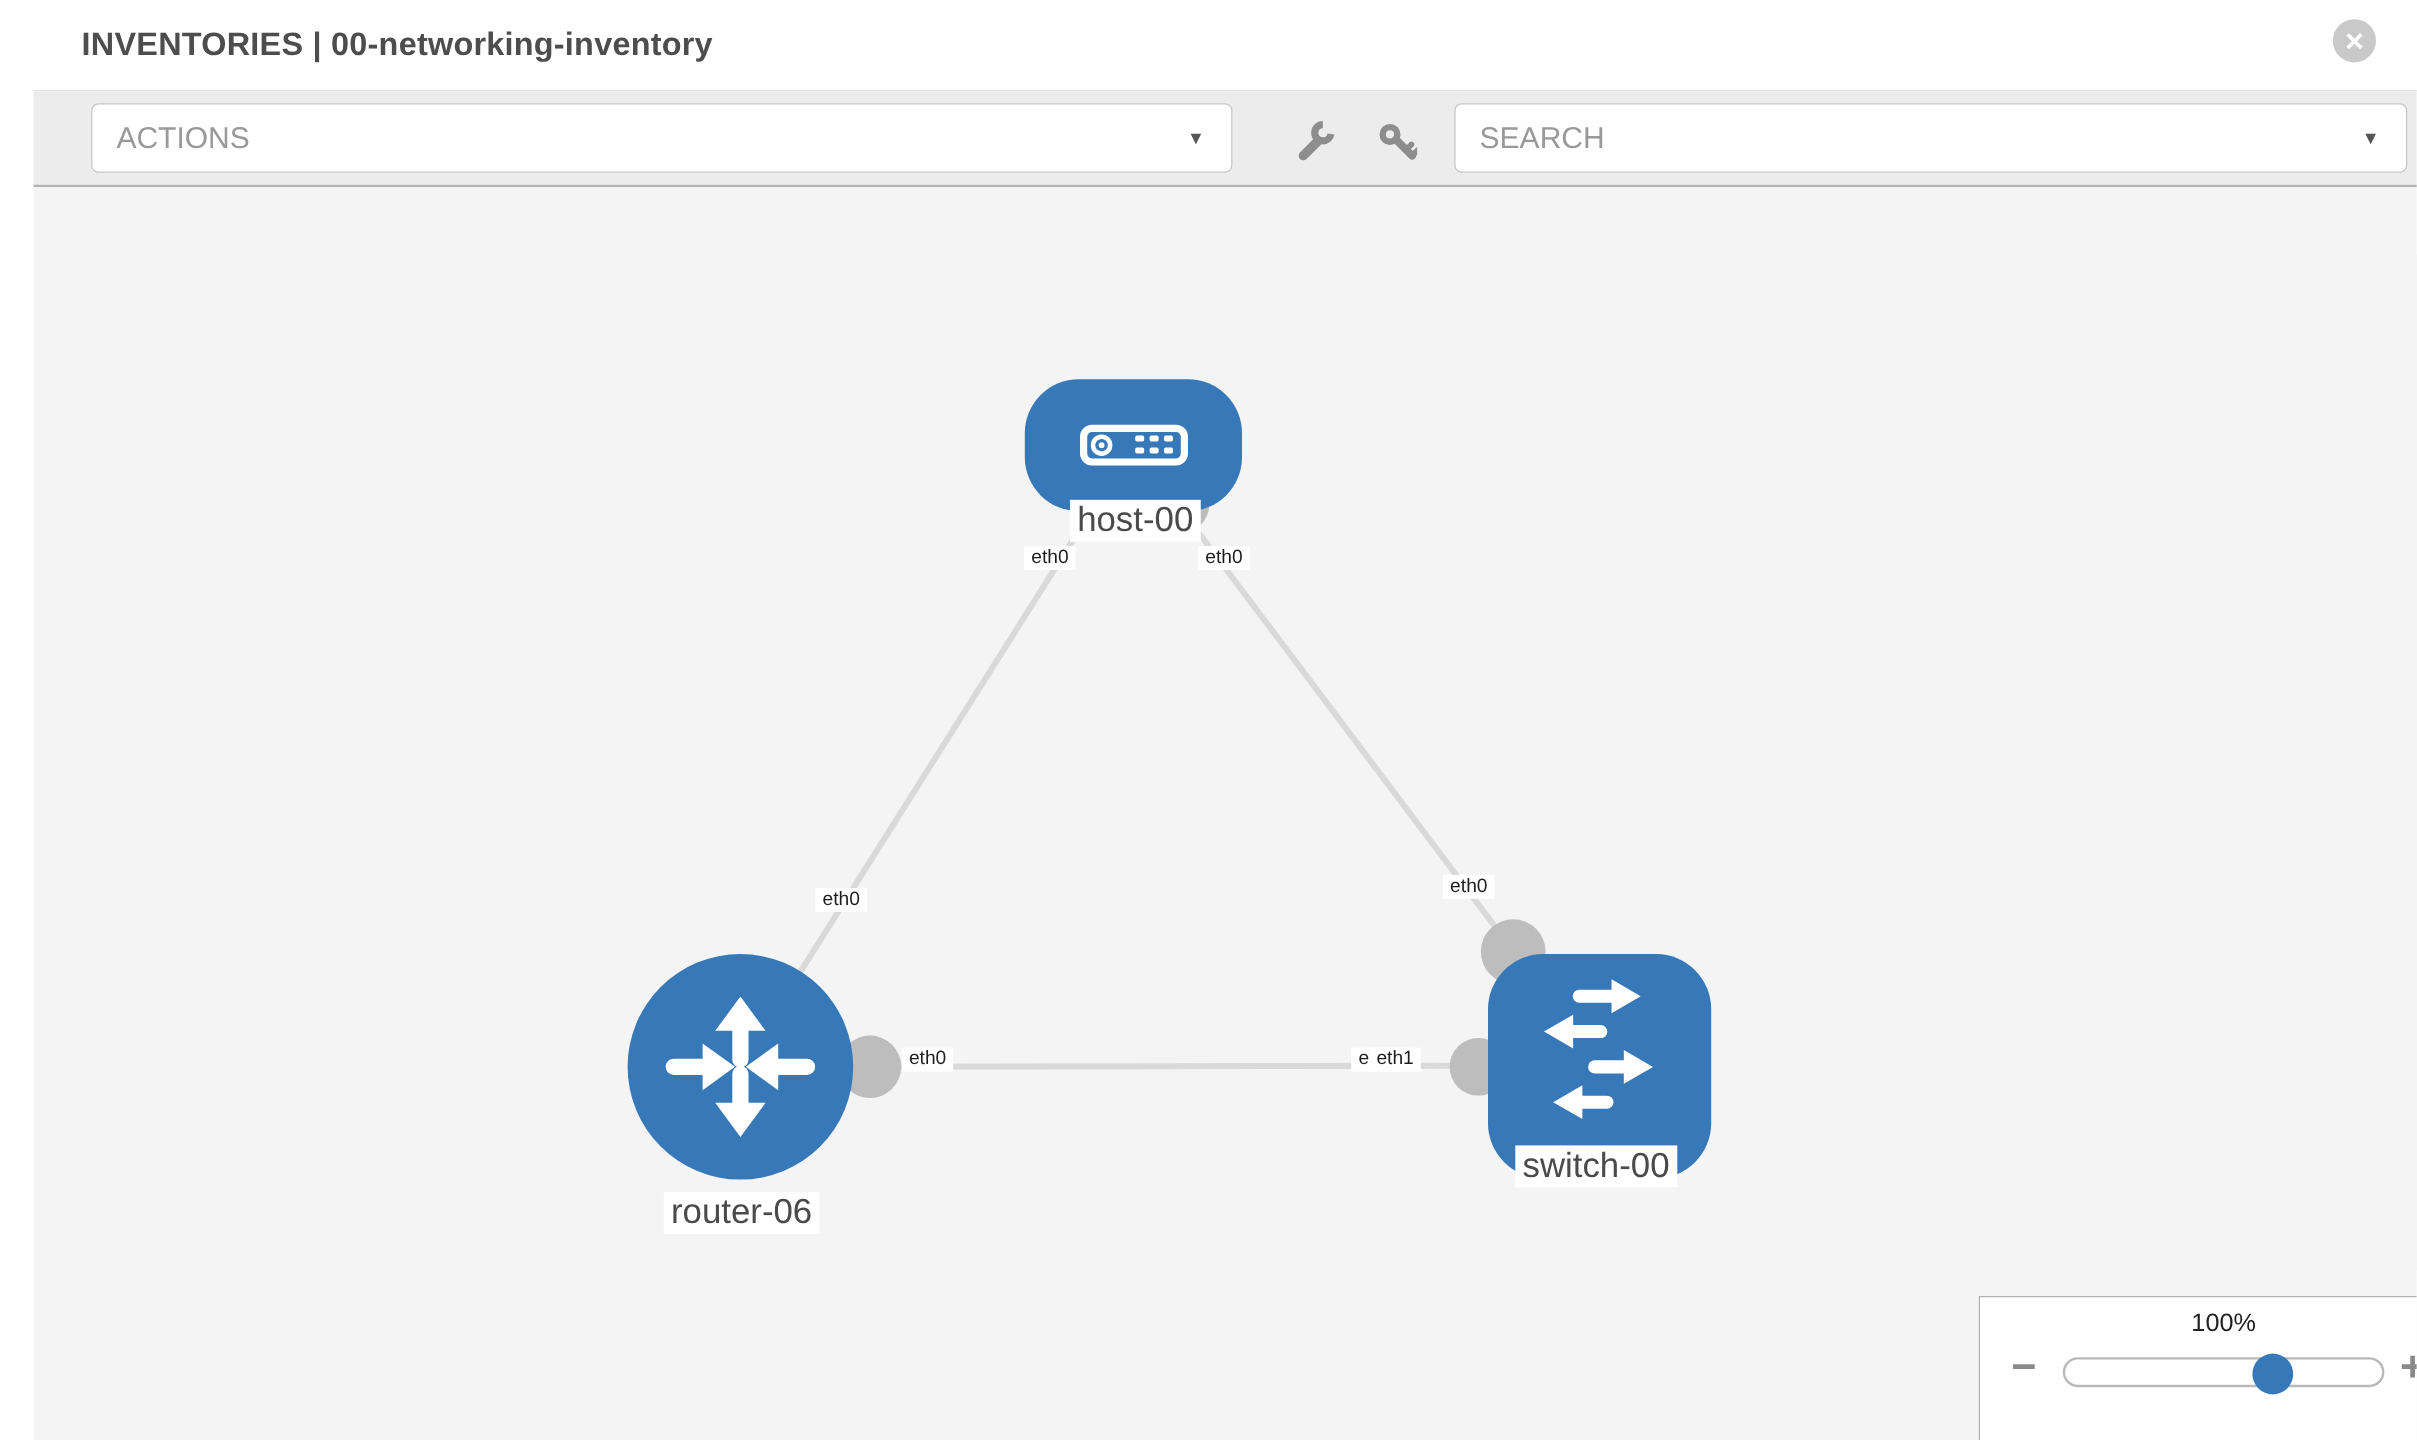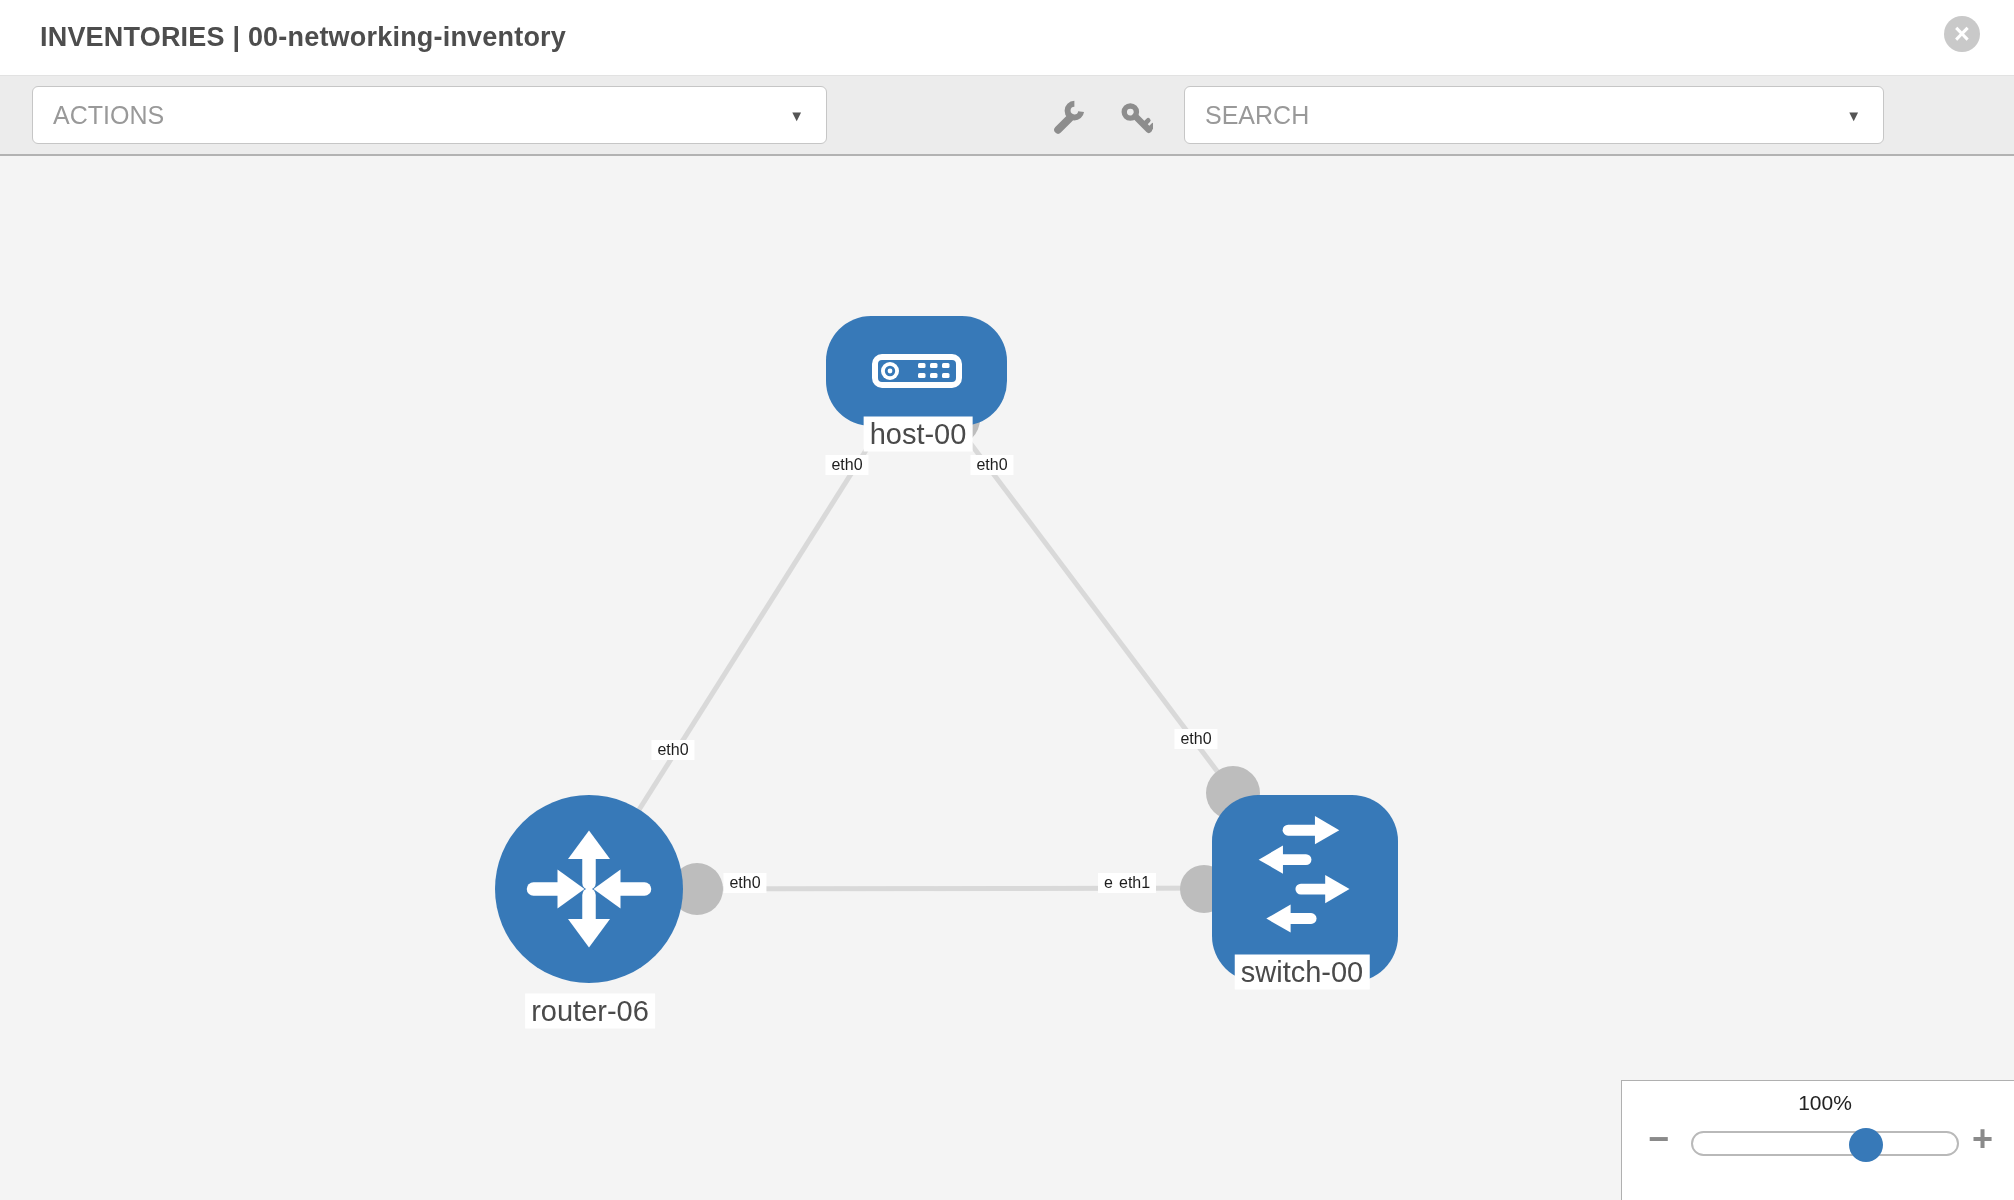--- a/index.html
+++ b/index.html
@@ -1,35 +1,35 @@
 <!DOCTYPE html>
 <html><head>
 <meta charset="utf-8">
 <style>
   * { margin:0; padding:0; box-sizing:border-box; }
   html,body { width:2014px; height:1200px; overflow:hidden; background:#fff;
     font-family:"Liberation Sans","DejaVu Sans",sans-serif; }
 
-  .window { width:2014px; height:1200px; display:flex; flex-direction:column; }
+  .window { width:2014px; height:1200px; display:flex; flex-direction:column;padding-left:28px; }
 
   
   .hdr { height:76px; background:#fff; border-bottom:1px solid #e2e2e2;
          display:flex; align-items:center; position:relative; flex:0 0 auto; }
   .hdr-title { margin-left:40px; font-size:27px; font-weight:700; color:#4d4d4d; letter-spacing:.2px; }
   .close-btn { position:absolute; right:34px; top:16px; width:36px; height:36px;
       border-radius:50%; background:#c9c9c9; color:#fff; display:flex; align-items:center;
       justify-content:center; font-size:27px; font-weight:700; cursor:pointer; line-height:1; }
 
   
   .toolbar { height:80px; background:#ececec; border-bottom:2px solid #b2b2b2;
              position:relative; flex:0 0 auto; }
   .dropdown { position:absolute; top:10px; height:58px; background:#fff;
       border:1px solid #c6c6c6; border-radius:6px; display:flex; align-items:center; }
-  .dd-actions { left:32px; width:795px; }
-  .dd-search  { left:1184px; width:700px; }
+  .dd-actions { left:48px; width:951px; }
+  .dd-search  { left:1184px; width:794px; }
   .dd-label { margin-left:20px; font-size:25px; color:#999; flex:1 1 auto; }
   .dd-input { margin-left:20px; font-size:25px; color:#555; border:none; outline:none;
       flex:1 1 auto; background:transparent; font-family:inherit; }
   .dd-input::placeholder { color:#999; opacity:1; }
   .dd-caret { margin-right:22px; font-size:15px; color:#555; }
   .tool-btn { position:absolute; top:22px; width:44px; height:38px; display:flex;
       align-items:center; justify-content:center; cursor:pointer; }
   .tb-wrench { left:1046px; } .tb-key { left:1114px; }
 
   

